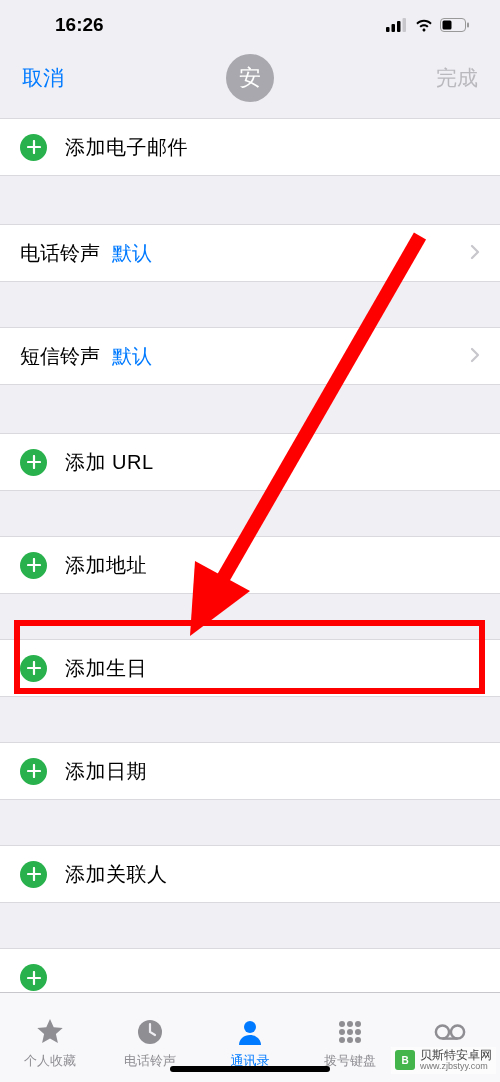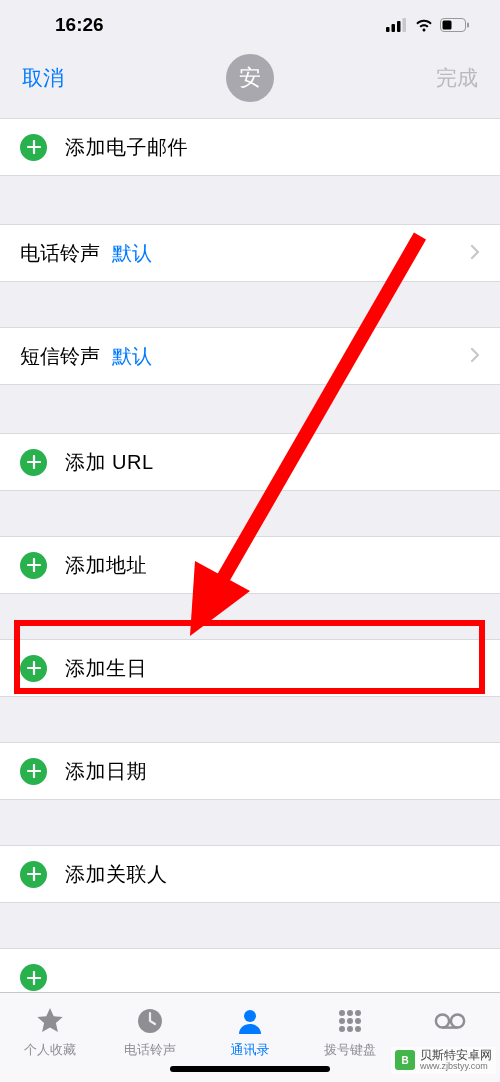--- a/index.html
+++ b/index.html
@@ -87,21 +87,21 @@
       pointer-events: none;
     }
     .tab-bar {
       position: absolute;
       bottom: 0; left: 0; right: 0;
       height: 90px;
       background: rgba(248,248,250,0.95);
       border-top: 0.5px solid #c8c8cc;
       display: flex;
       justify-content: space-around;
-      padding-top: 12px;
+      padding-top: 23px;
     }
     .tab-item {
       display: flex;
       flex-direction: column;
       align-items: center;
       gap: 4px;
       width: 94px;
       color: #8e8e93;
       font-size: 13px;
     }

